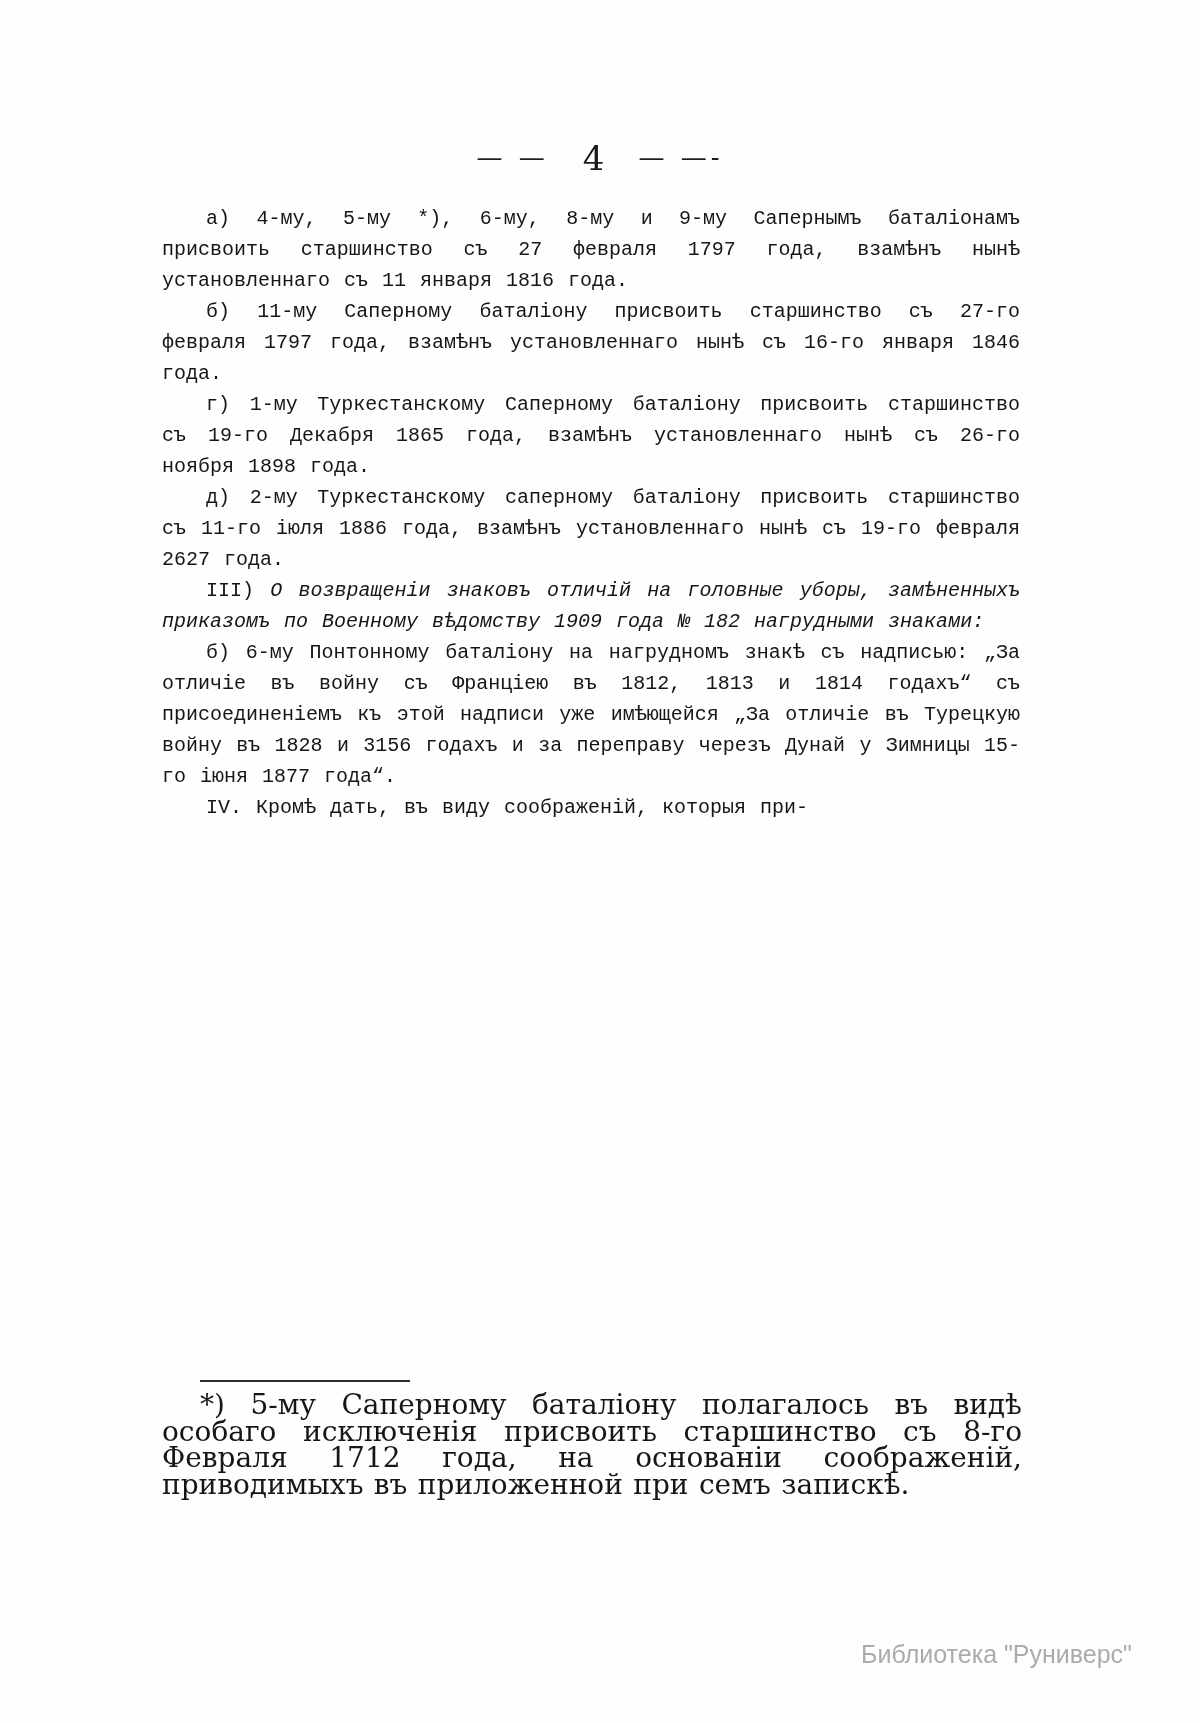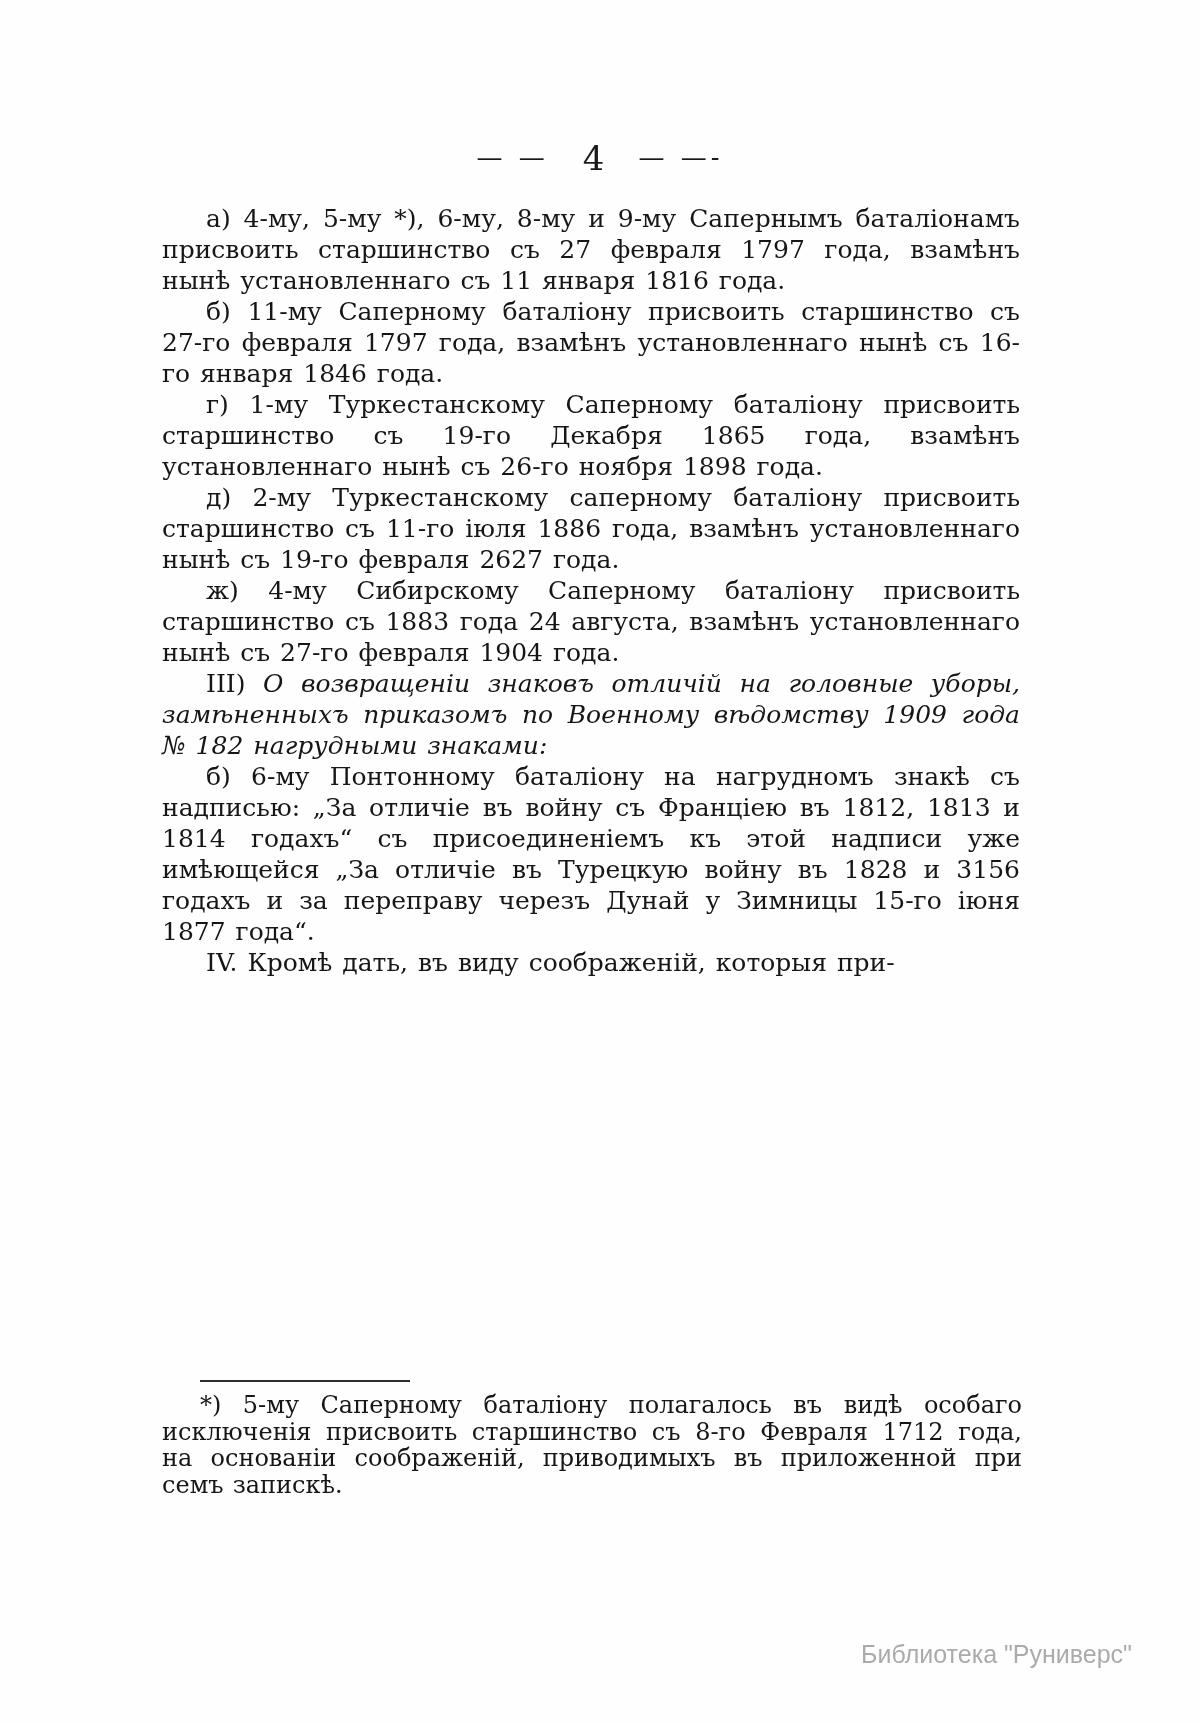--- a/index.html
+++ b/index.html
@@ -37,23 +37,24 @@
     display: inline-block;
     margin: 0 34px;
     font-size: 34px;
   }
   
   .body-text {
     position: absolute;
     top: 203px;
     left: 162px;
     width: 858px;
-    font-size: 25px;
+    font-size: 20px;
     line-height: 31px;
     text-align: justify;
+    font-family: Liberation Mono, monospace;
   }
   .para {
     margin: 0;
     text-indent: 44px;
     word-spacing: 2px;
   }
   .em { font-style: italic; }
   
   .footnote-rule {
     position: absolute;
@@ -61,21 +62,21 @@
     left: 200px;
     width: 210px;
     height: 0;
     border-top: 2px solid #2c2c2c;
   }
   .footnotes {
     position: absolute;
     top: 1392px;
     left: 162px;
     width: 860px;
-    font-size: 24px;
+    font-size: 28px;
     line-height: 26.5px;
     text-align: justify;
   }
   .footnote {
     margin: 0;
     text-indent: 38px;
     word-spacing: 1.5px;
   }
   
   .watermark {
@@ -94,21 +95,20 @@
 
   <div class="running-head">
     <span class="dash">— —</span><span class="pagenum">4</span><span class="dash">— —-</span>
   </div>
 
   <div class="body-text" id="paragraphs">
       <p class="para"><span>а) 4-му, 5-му *), 6-му, 8-му и 9-му Сапернымъ баталіонамъ присвоить старшинство съ 27 февраля 1797 года, взамѣнъ нынѣ установленнаго съ 11 января 1816 года.</span></p>
       <p class="para"><span>б) 11-му Саперному баталіону присвоить старшинство съ 27-го февраля 1797 года, взамѣнъ установленнаго нынѣ съ 16-го января 1846 года.</span></p>
       <p class="para"><span>г) 1-му Туркестанскому Саперному баталіону присвоить старшинство съ 19-го Декабря 1865 года, взамѣнъ установленнаго нынѣ съ 26-го ноября 1898 года.</span></p>
       <p class="para"><span>д) 2-му Туркестанскому саперному баталіону присвоить старшинство съ 11-го іюля 1886 года, взамѣнъ установленнаго нынѣ съ 19-го февраля 2627 года.</span></p>
-      <p class="para"><span>ж) 4-му Сибирскому Саперному баталіону присвоить старшинство съ 1883 года 24 августа, взамѣнъ установленнаго нынѣ съ 27-го февраля 1904 года.</span></p>
       <p class="para"><span>III) </span><span class="em">О возвращеніи знаковъ отличій на головные уборы, замѣненныхъ приказомъ по Военному вѣдомству 1909 года № 182 нагрудными знаками:</span></p>
       <p class="para"><span>б) 6-му Понтонному баталіону на нагрудномъ знакѣ съ надписью: „За отличіе въ войну съ Франціею въ 1812, 1813 и 1814 годахъ“ съ присоединеніемъ къ этой надписи уже имѣющейся „За отличіе въ Турецкую войну въ 1828 и 3156 годахъ и за переправу черезъ Дунай у Зимницы 15-го іюня 1877 года“.</span></p>
       <p class="para"><span>IV. Кромѣ дать, въ виду соображеній, которыя при-</span></p>
     </div>
 
   <div class="footnote-rule"></div>
 
   <div class="footnotes" id="footnotes">
       <p class="footnote"><span>*) 5-му Саперному баталіону полагалось въ видѣ особаго исключенія присвоить старшинство съ 8-го Февраля 1712 года, на основаніи соображеній, приводимыхъ въ приложенной при семъ запискѣ.</span></p>
     </div>

